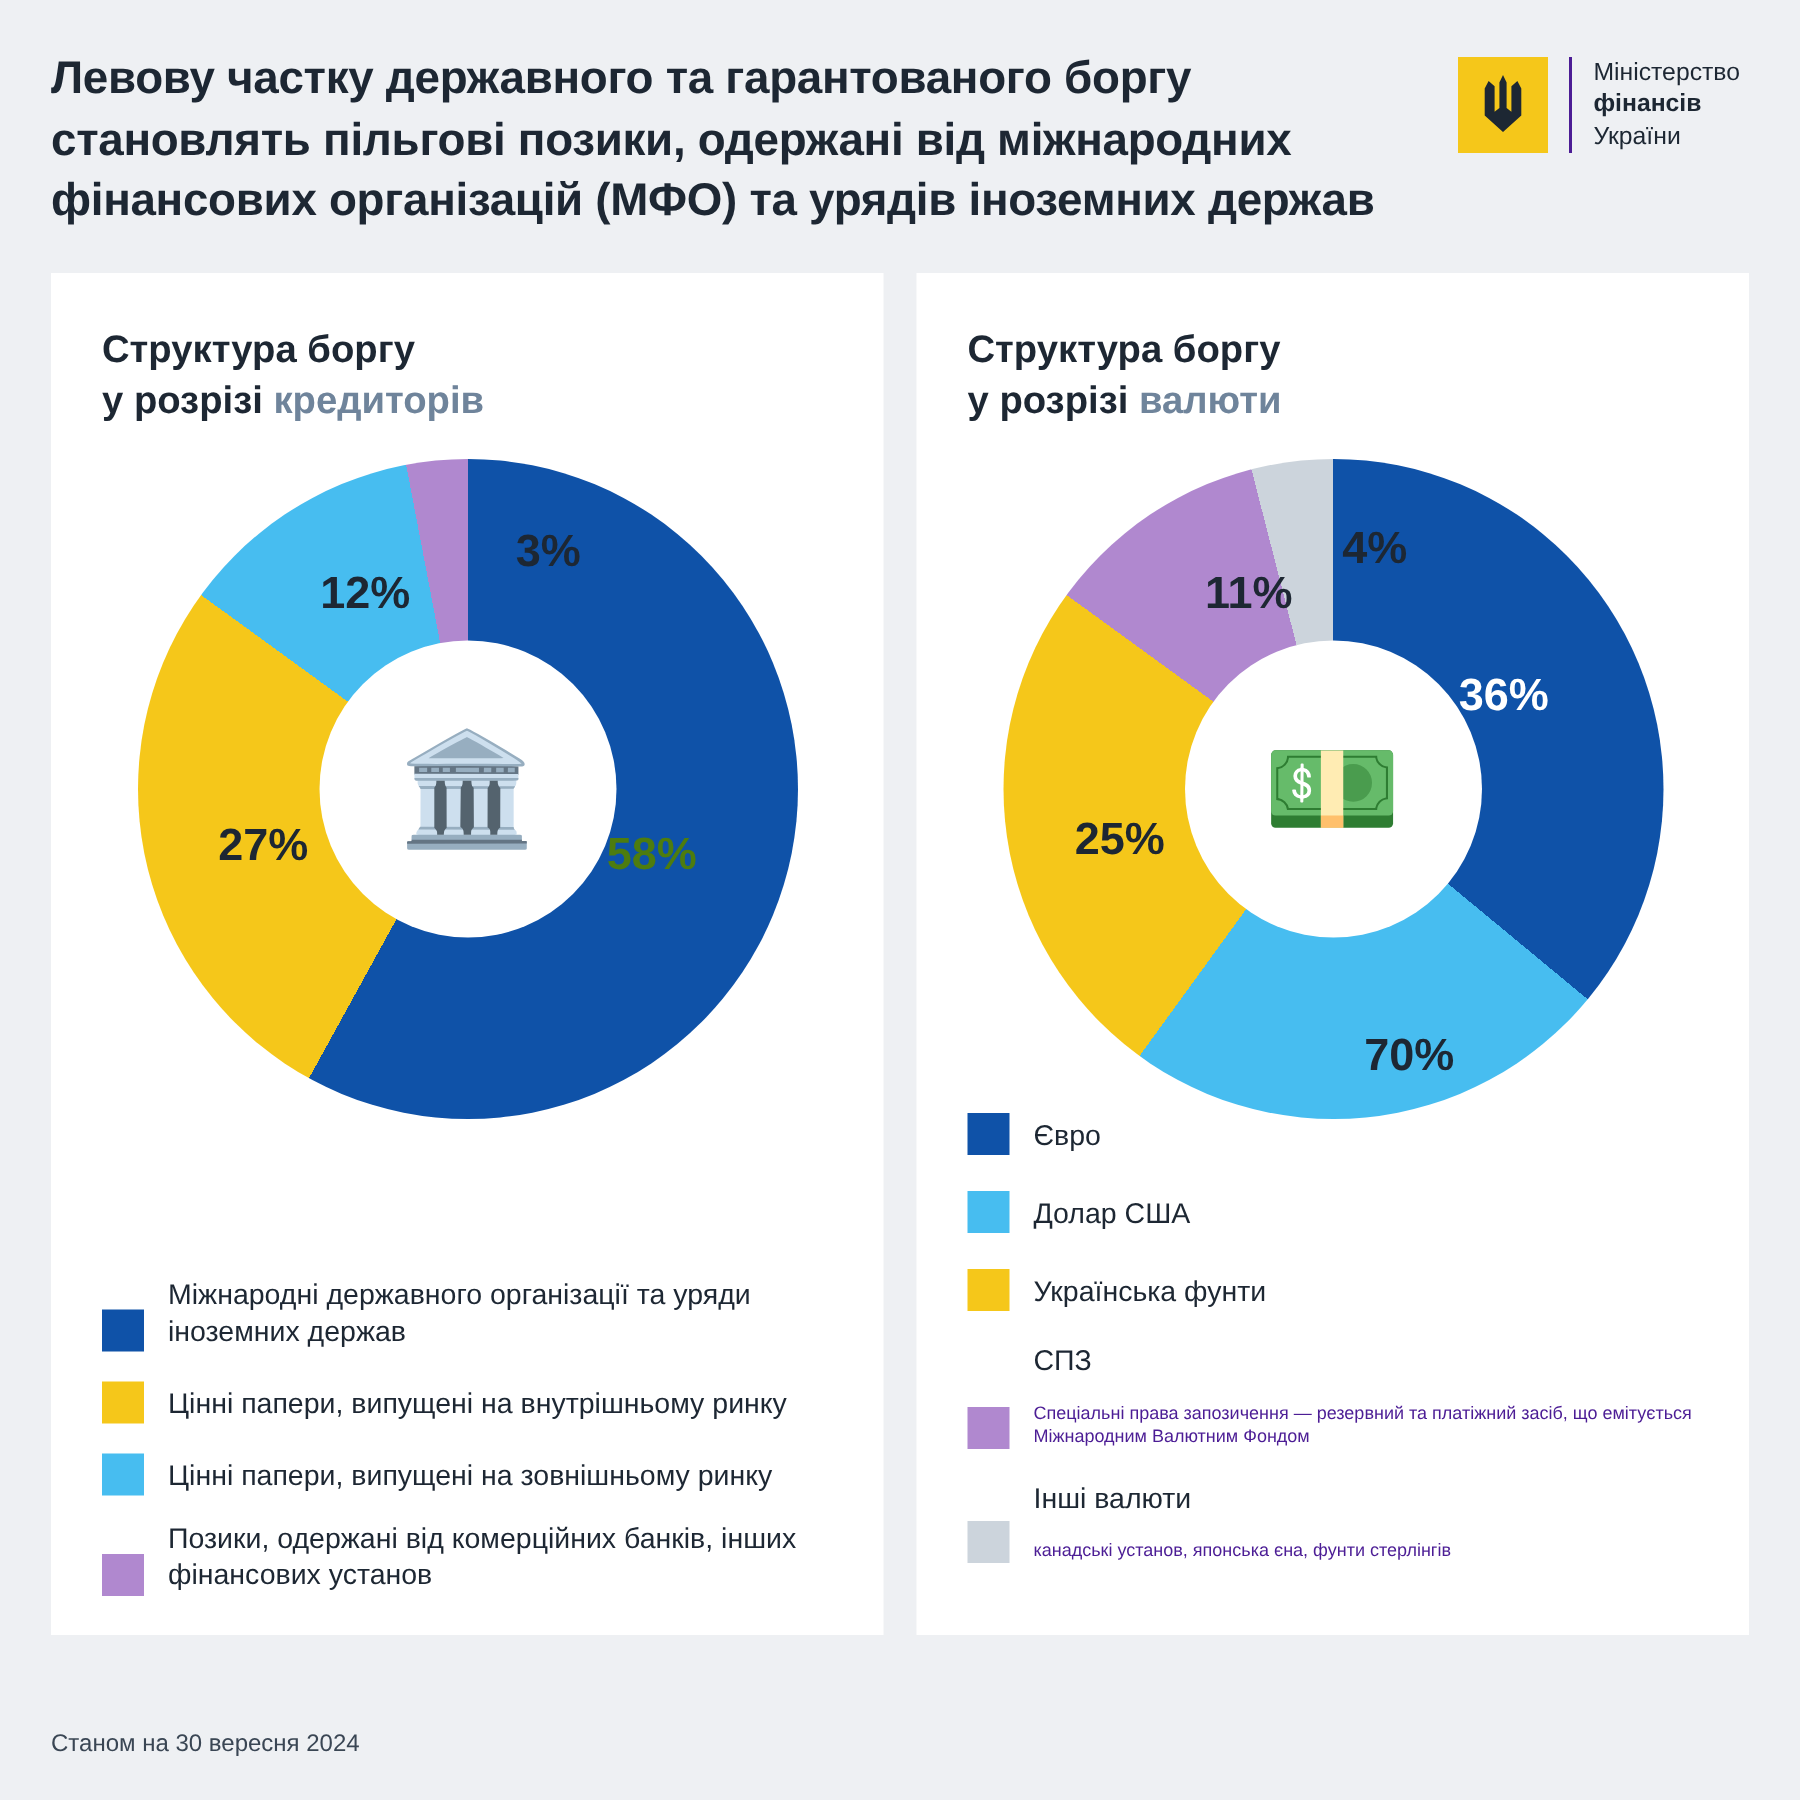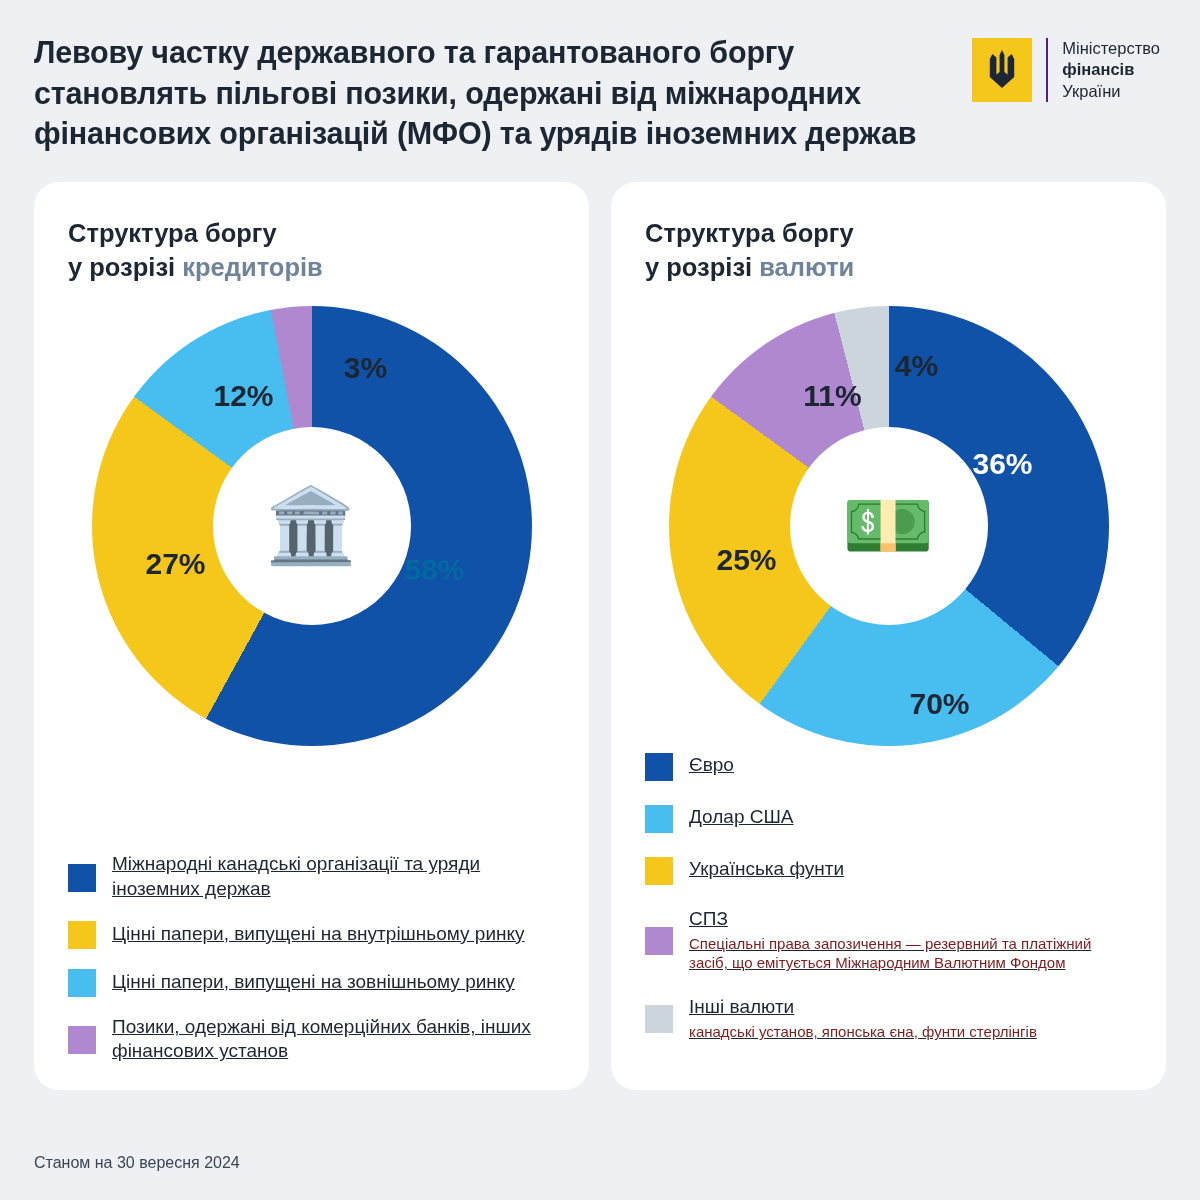--- a/index.html
+++ b/index.html
@@ -60,21 +60,20 @@
     display: flex;
     gap: 22px;
     margin-top: 28px;
   }
   .card {
     background: #ffffff;
     width: 644px;
     height: 908px;
     padding: 34px 34px 20px 34px;
     position: relative;
-    border-radius: 25px;
   }
   .card-title {
     font-size: 25.5px;
     font-weight: bold;
     line-height: 1.34;
     color: #1d2733;
   }
   .card-title .accent { color: #6f849b; }
 
   
@@ -110,42 +109,41 @@
 
   
   .legend {
     position: absolute;
     left: 34px;
     right: 34px;
     bottom: 26px;
   }
   .legend-item {
     display: flex;
-    align-items: center;
+    align-items: flex-end;
     gap: 16px;
     margin-bottom: 18px;
-    text-decoration: underline;
   }
   .legend-item:last-child { margin-bottom: 0; }
   .swatch {
     width: 28px; height: 28px;
     flex: 0 0 28px;
     margin-top: 2px;
   }
   .legend-text { padding-top: 0; }
   .legend-label {
     font-size: 19px;
     line-height: 1.28;
     color: #1d2733;
   }
   .legend-note {
-    font-size: 15px;
+    font-size: 12px;
     line-height: 1.3;
-    color: #7f1d1d;
-    margin-top: 3px;
+    color: #4c1d95;
+    margin-top: 14px;
   }
   .legend--currency .legend-item { margin-bottom: 22px; }
 
   
   .footer {
     position: absolute;
     left: 34px;
     bottom: 28px;
     font-size: 16px;
     color: #3a4654;
@@ -183,31 +181,31 @@
       </div>
 
       <div class="donut-wrap">
         <div class="donut" style="background: conic-gradient(
                #0f52a8 0deg 208.8deg,
                #f5c71a 208.8deg 306.0deg,
                #47bdf0 306.0deg 349.2deg,
                #b088cf 349.2deg 360deg);"></div>
         <div class="donut-hole">🏛️</div>
 
-        <div class="slice-label" style="left: 343px; top: 264px; color:#0369a1;">58%</div>
+        <div class="slice-label" style="left: 343px; top: 264px; color:#4d7c0f;">58%</div>
         <div class="slice-label" style="left: 84px; top: 258px; color:#1d2733;">27%</div>
         <div class="slice-label" style="left: 152px; top: 90px; color:#1d2733;">12%</div>
         <div class="slice-label" style="left: 274px; top: 62px; color:#1d2733;">3%</div>
       </div>
 
       <div class="legend">
         <div class="legend-item">
           <div class="swatch" style="background:#0f52a8;"></div>
           <div class="legend-text">
-            <div class="legend-label">Міжнародні канадські організації та уряди іноземних держав</div>
+            <div class="legend-label">Міжнародні державного організації та уряди іноземних держав</div>
           </div>
         </div>
         <div class="legend-item">
           <div class="swatch" style="background:#f5c71a;"></div>
           <div class="legend-text">
             <div class="legend-label">Цінні папери, випущені на внутрішньому ринку</div>
           </div>
         </div>
         <div class="legend-item">
           <div class="swatch" style="background:#47bdf0;"></div>

